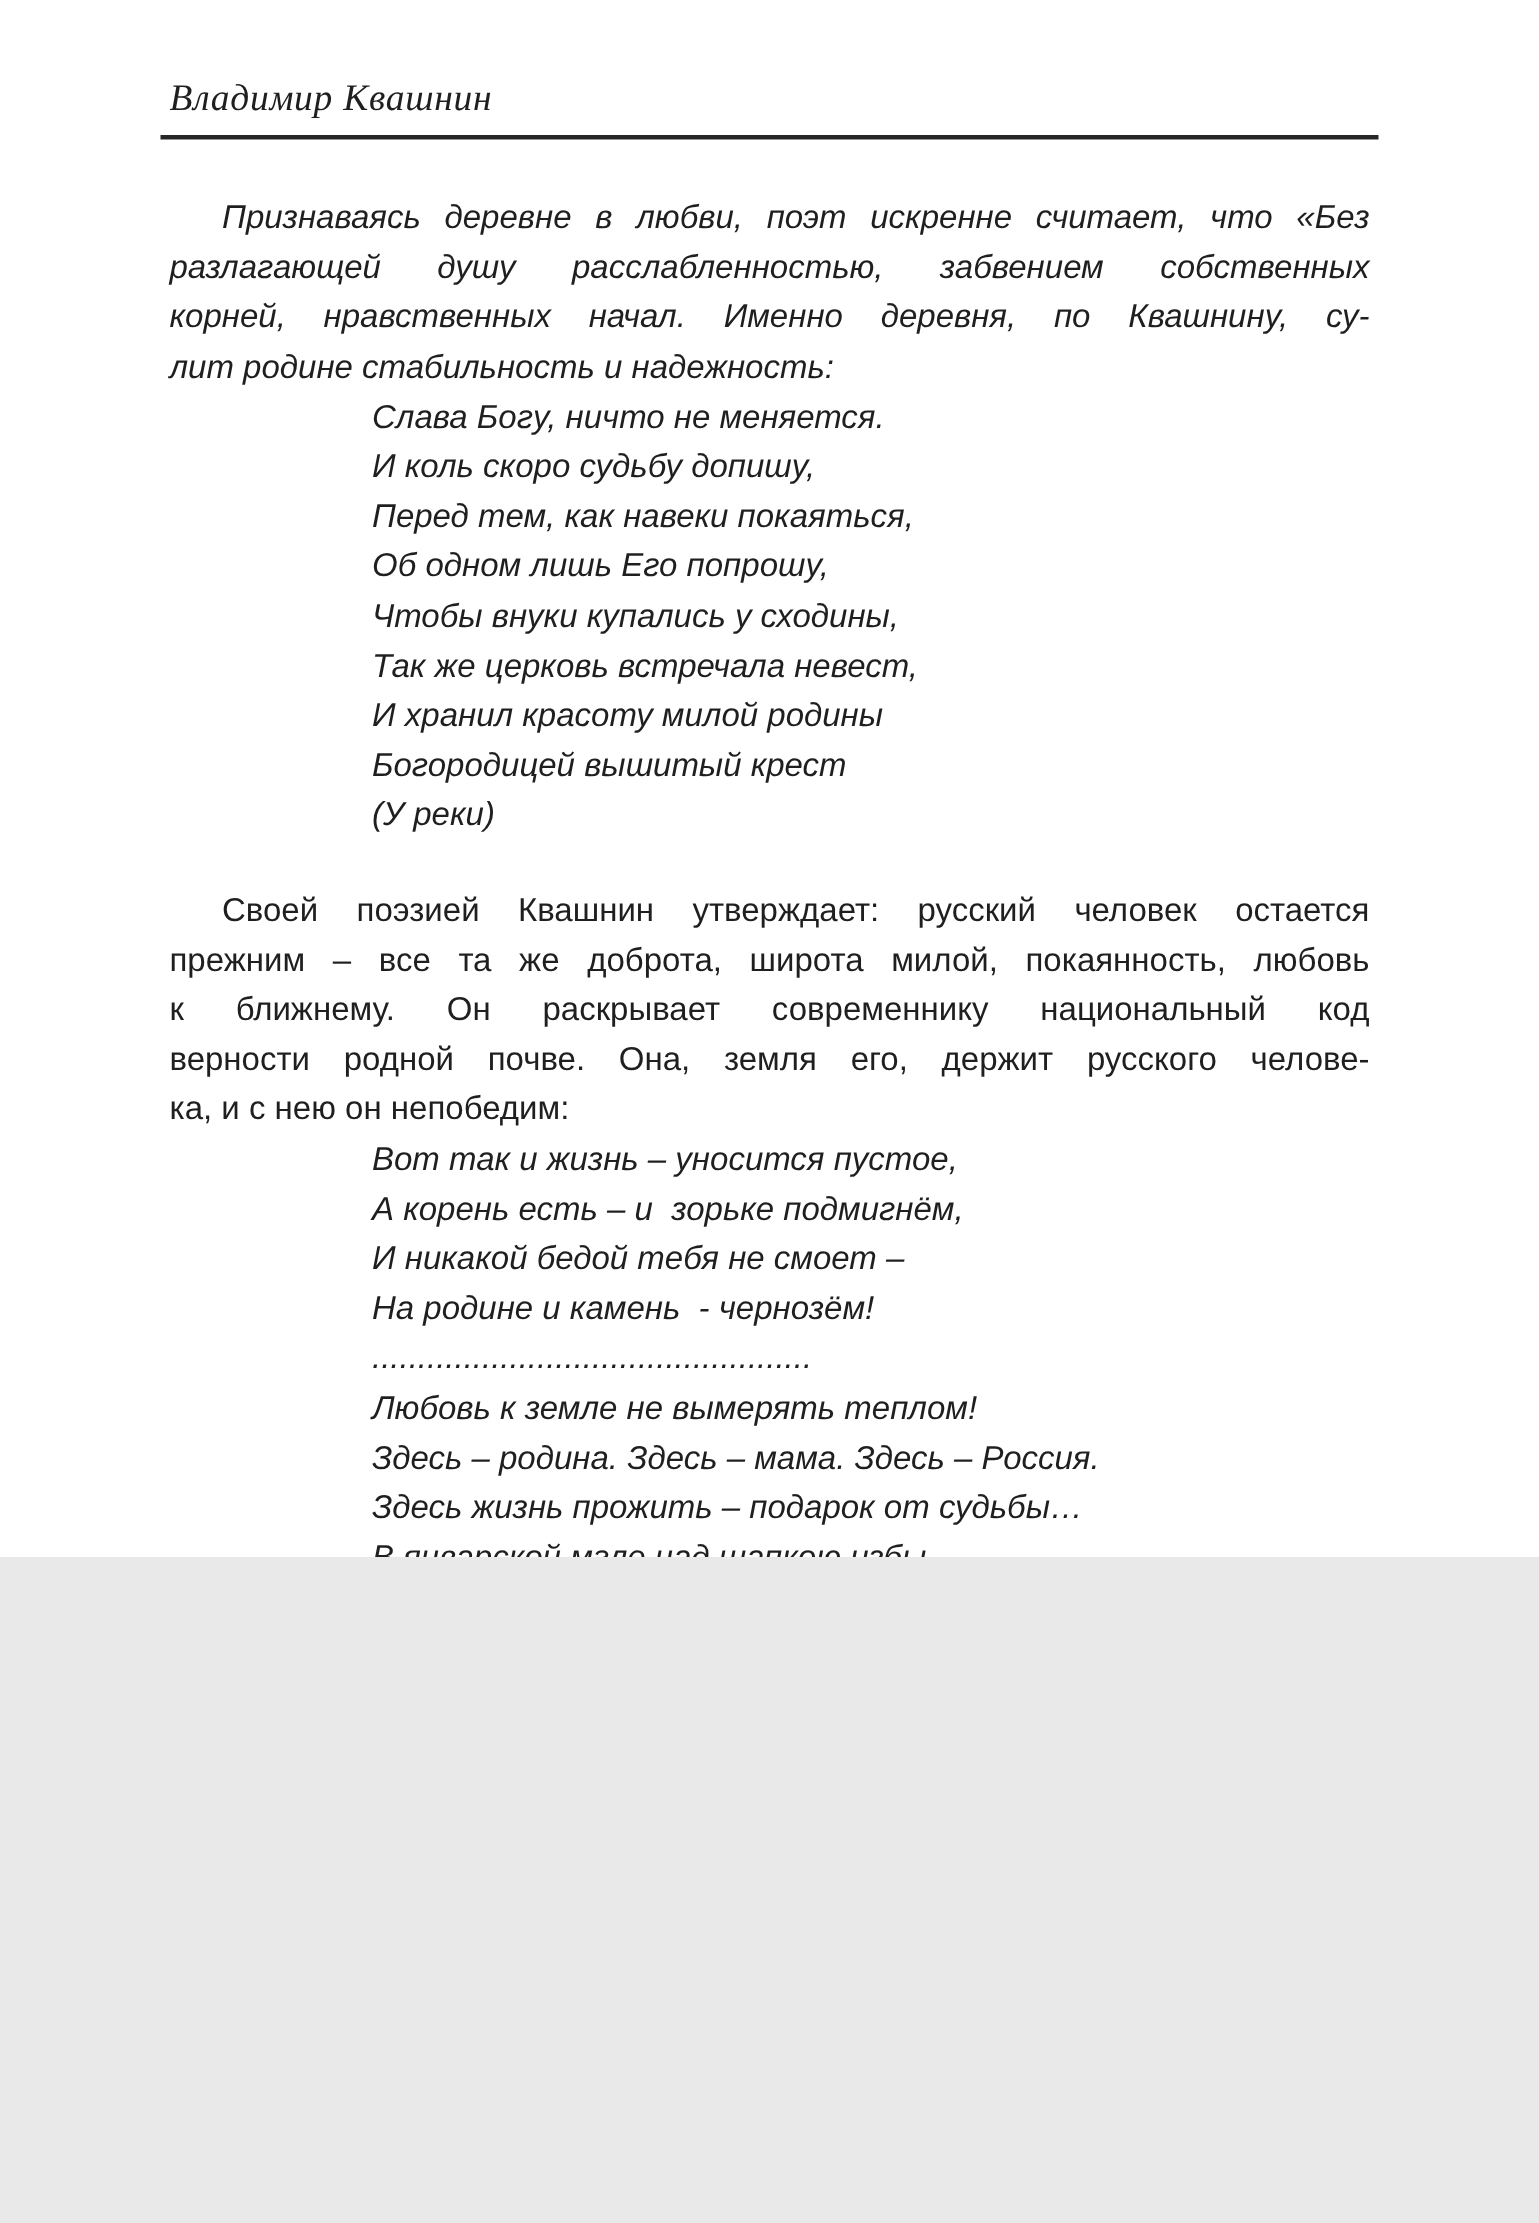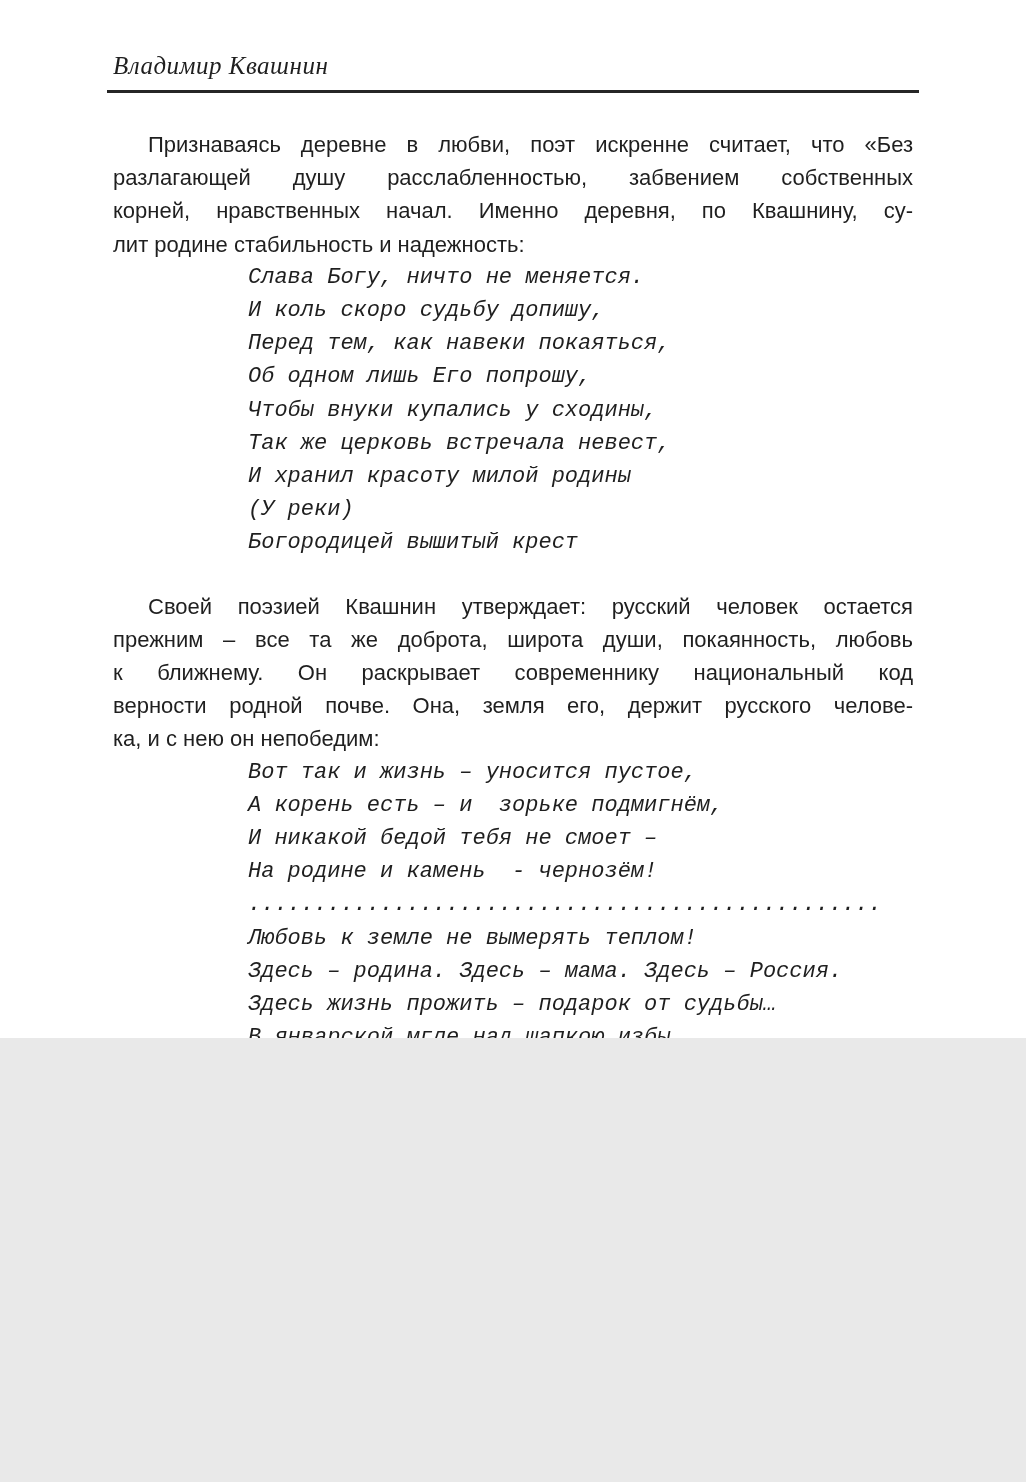--- a/index.html
+++ b/index.html
@@ -35,26 +35,25 @@
     margin-left: -6px;
     width: 812px;
     height: 3px;
     background: var(--rule);
     border: none;
   }
   .para { margin-top: 0; }
   .para .line { text-align: justify; text-align-last: justify; }
   .para .line:last-child { text-align-last: left; }
   .para .line:first-child { text-indent: 35px; }
-  .para-1 { margin-top: 35px; }
+  .para-1 { margin-top: 35px; font-style: italic; }
   .para-2 { margin-top: 30px; }
   .poem {
     margin-left: 135px;
     font-style: italic;
-    font-family: Liberation Mono, monospace;
   }
   .poem .line { white-space: pre-wrap; }
   .footer {
     margin-top: 53px;
     display: flex;
     align-items: center;
     justify-content: center;
     gap: 16px;
   }
   .pagenum {
@@ -88,27 +87,27 @@
       </div>
 
     <div class="poem poem-1">
         <div class="line">Слава Богу, ничто не меняется.</div>
         <div class="line">И коль скоро судьбу допишу,</div>
         <div class="line">Перед тем, как навеки покаяться,</div>
         <div class="line">Об одном лишь Его попрошу,</div>
         <div class="line">Чтобы внуки купались у сходины,</div>
         <div class="line">Так же церковь встречала невест,</div>
         <div class="line">И хранил красоту милой родины</div>
+        <div class="line">Богородицей вышитый крест</div>
         <div class="line">(У реки)</div>
-        <div class="line">Богородицей вышитый крест</div>
       </div>
 
     <div class="para para-2">
         <div class="line">Своей поэзией Квашнин утверждает: русский человек остается</div>
-        <div class="line">прежним – все та же доброта, широта души, покаянность, любовь</div>
+        <div class="line">прежним – все та же доброта, широта милой, покаянность, любовь</div>
         <div class="line">к ближнему. Он раскрывает современнику национальный код</div>
         <div class="line">верности родной почве. Она, земля его, держит русского челове-</div>
         <div class="line">ка, и с нею он непобедим:</div>
       </div>
 
     <div class="poem poem-2">
         <div class="line">Вот так и жизнь – уносится пустое,</div>
         <div class="line">А корень есть – и  зорьке подмигнём,</div>
         <div class="line">И никакой бедой тебя не смоет –</div>
         <div class="line">На родине и камень  - чернозём!</div>

